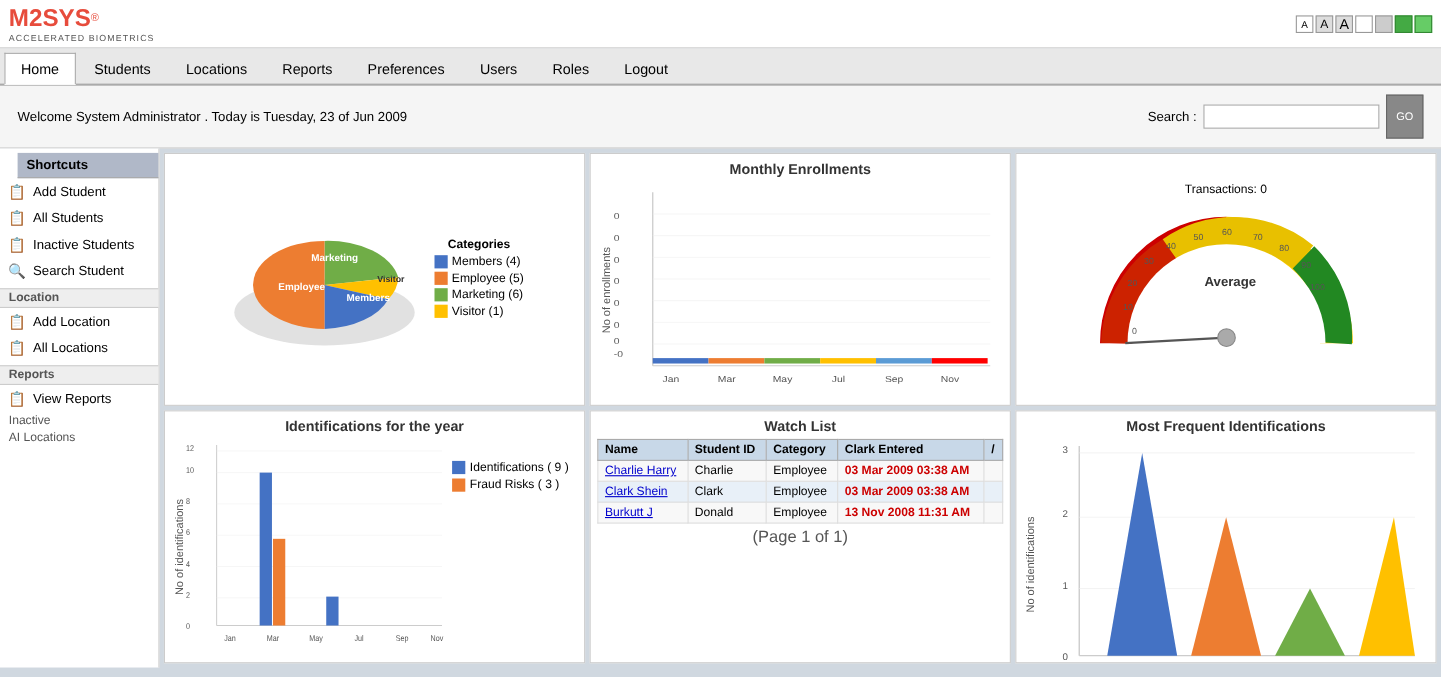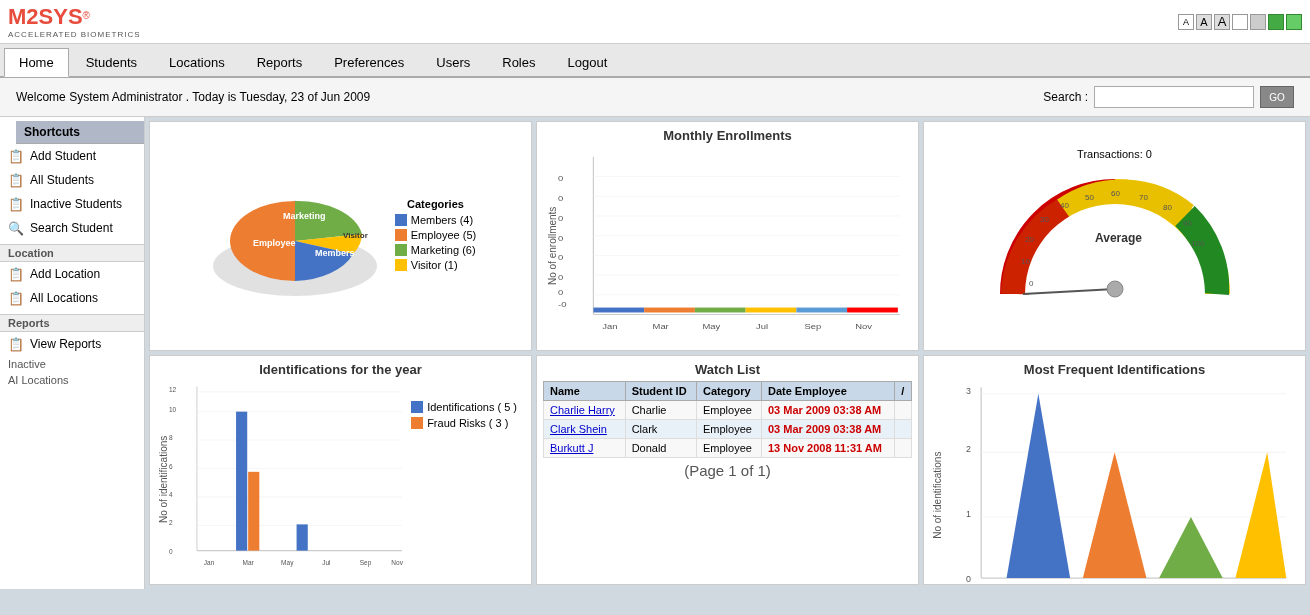--- a/index.html
+++ b/index.html
@@ -105,21 +105,21 @@
   <div class="nav-item">Users</div>
   <div class="nav-item">Roles</div>
   <div class="nav-item">Logout</div>
 </div>
 
 <div id="welcome-bar">
   <span>Welcome System Administrator . Today is Tuesday, 23 of Jun 2009</span>
   <div id="search-area">
     <label id="search-label">Search :</label>
     <input id="search-input" type="text" style="width: 160px; height: 22px; border: 1px solid rgb(170, 170, 170); padding: 2px 4px; font-size: 12px;">
-    <button id="search-btn" style="width:34px;height:22px;background:#888;border:1px solid #666;color:#fff;font-size:10px;cursor:pointer;">GO</button>
+    <button id="search-btn" style="width:34px;height:40px;background:#888;border:1px solid #666;color:#fff;font-size:10px;cursor:pointer;">GO</button>
   </div>
 </div>
 
 <div id="main">
 
   <div id="sidebar">
     <div id="sidebar-title">Shortcuts</div>
     <div class="sidebar-item">
       <span class="sidebar-icon">📋</span>
       <span>Add Student</span>
@@ -325,39 +325,39 @@
           <text x="43" y="168" font-size="7" fill="#555" text-anchor="middle">Jan</text>
           <text x="85" y="168" font-size="7" fill="#555" text-anchor="middle">Mar</text>
           <text x="127" y="168" font-size="7" fill="#555" text-anchor="middle">May</text>
           <text x="169" y="168" font-size="7" fill="#555" text-anchor="middle">Jul</text>
           <text x="211" y="168" font-size="7" fill="#555" text-anchor="middle">Sep</text>
           <text x="245" y="168" font-size="7" fill="#555" text-anchor="middle">Nov</text>
         </svg>
         <div class="bar-legend">
           <div class="bar-legend-item">
             <div class="bar-legend-box" style="background:#4472c4;"></div>
-            <span>Identifications ( 5 )</span>
+            <span>Identifications ( 9 )</span>
           </div>
           <div class="bar-legend-item">
             <div class="bar-legend-box" style="background:#ed7d31;"></div>
             <span>Fraud Risks ( 3 )</span>
           </div>
         </div>
       </div>
     </div>
 
     <div class="panel">
       <div class="panel-title">Watch List</div>
       <table class="watch-table">
         <thead>
           <tr>
             <th>Name</th>
             <th>Student ID</th>
             <th>Category</th>
-            <th>Date Employee</th>
+            <th>Clark Entered</th>
             <th>/</th>
           </tr>
         </thead>
         <tbody>
           <tr>
             <td><a class="watch-link">Charlie Harry</a></td>
             <td>Charlie</td>
             <td>Employee</td>
             <td class="highlight-date">03 Mar 2009 03:38 AM</td>
             <td></td>

